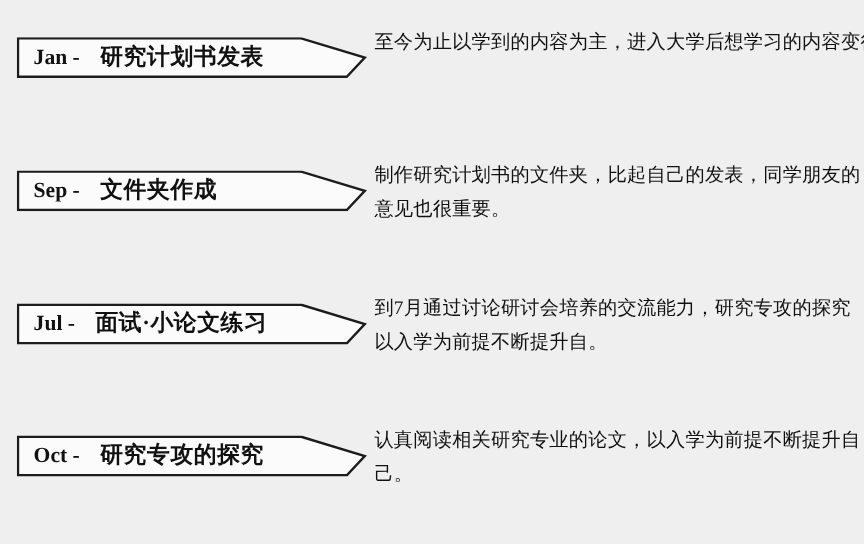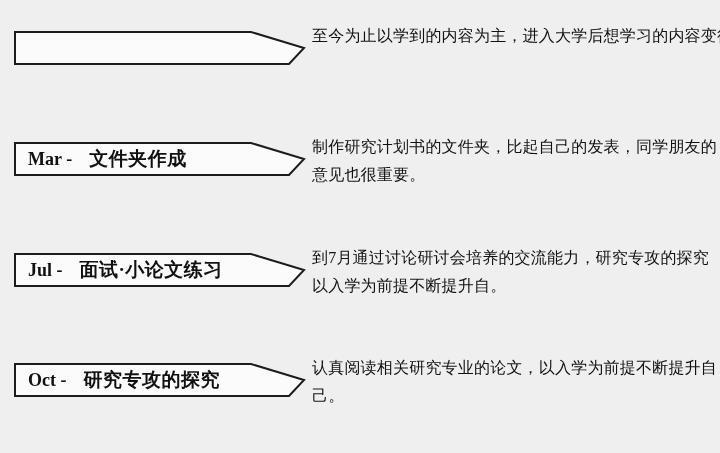--- a/index.html
+++ b/index.html
@@ -42,33 +42,36 @@
 </head>
 <body>
 
 <div class="stage">
 
   <div class="row r0">
     <div class="banner">
       <svg width="292" height="34" viewBox="0 0 292 34">
         <polygon points="1,1 237,1 290,17 275,33 1,33" fill="#fbfbfb" stroke="#1c1c1c" stroke-width="2"></polygon>
       </svg>
+      <div class="banner-label">
+        <span class="month">Jan -</span><span class="title">研究计划书发表</span>
+      </div>
     </div>
     <div class="desc">
       <div>至今为止以学到的内容为主，进入大学后想学习的内容变得</div>
     </div>
   </div>
 
   <div class="row r1">
     <div class="banner">
       <svg width="292" height="34" viewBox="0 0 292 34">
         <polygon points="1,1 237,1 290,17 275,33 1,33" fill="#fbfbfb" stroke="#1c1c1c" stroke-width="2"></polygon>
       </svg>
       <div class="banner-label">
-        <span class="month">Mar -</span><span class="title">文件夹作成</span>
+        <span class="month">Sep -</span><span class="title">文件夹作成</span>
       </div>
     </div>
     <div class="desc">
       <div>制作研究计划书的文件夹，比起自己的发表，同学朋友的</div>
       <div>意见也很重要。</div>
     </div>
   </div>
 
   <div class="row r2">
     <div class="banner">

